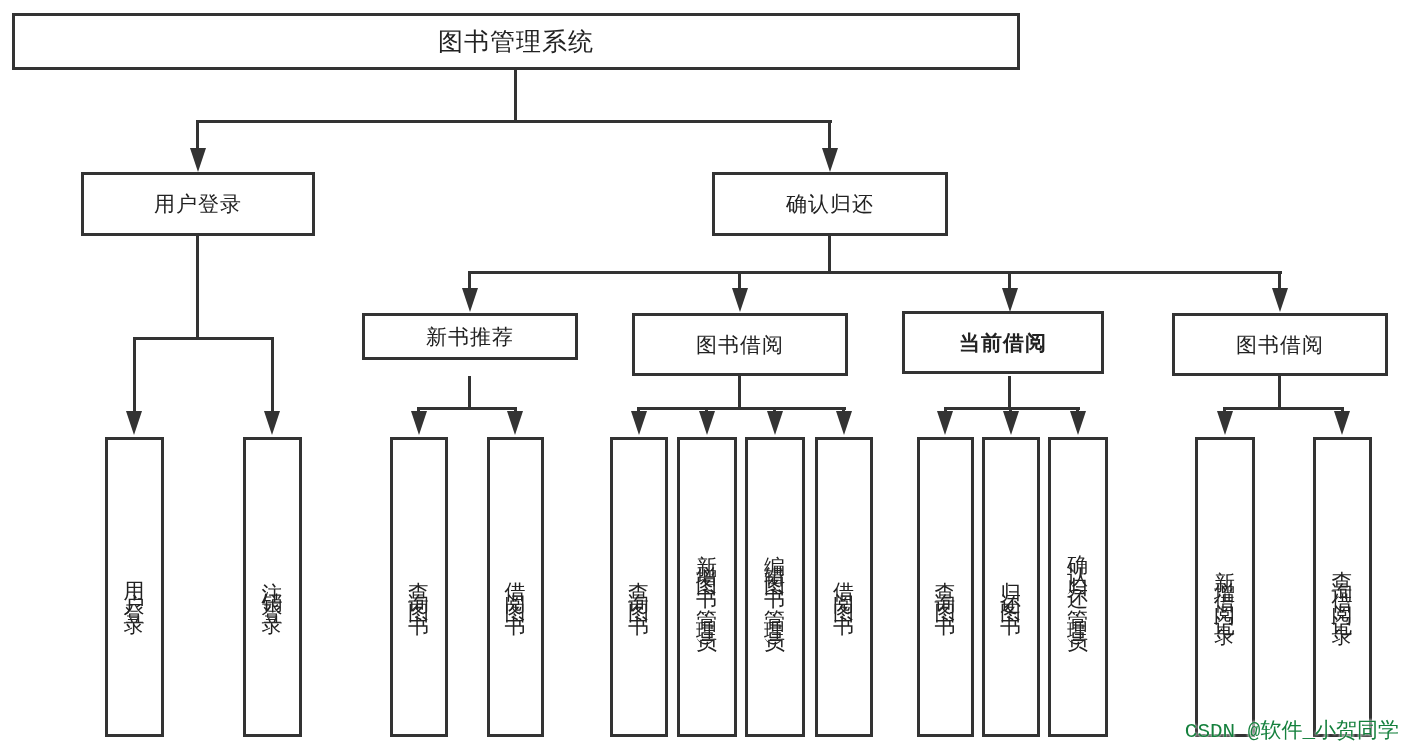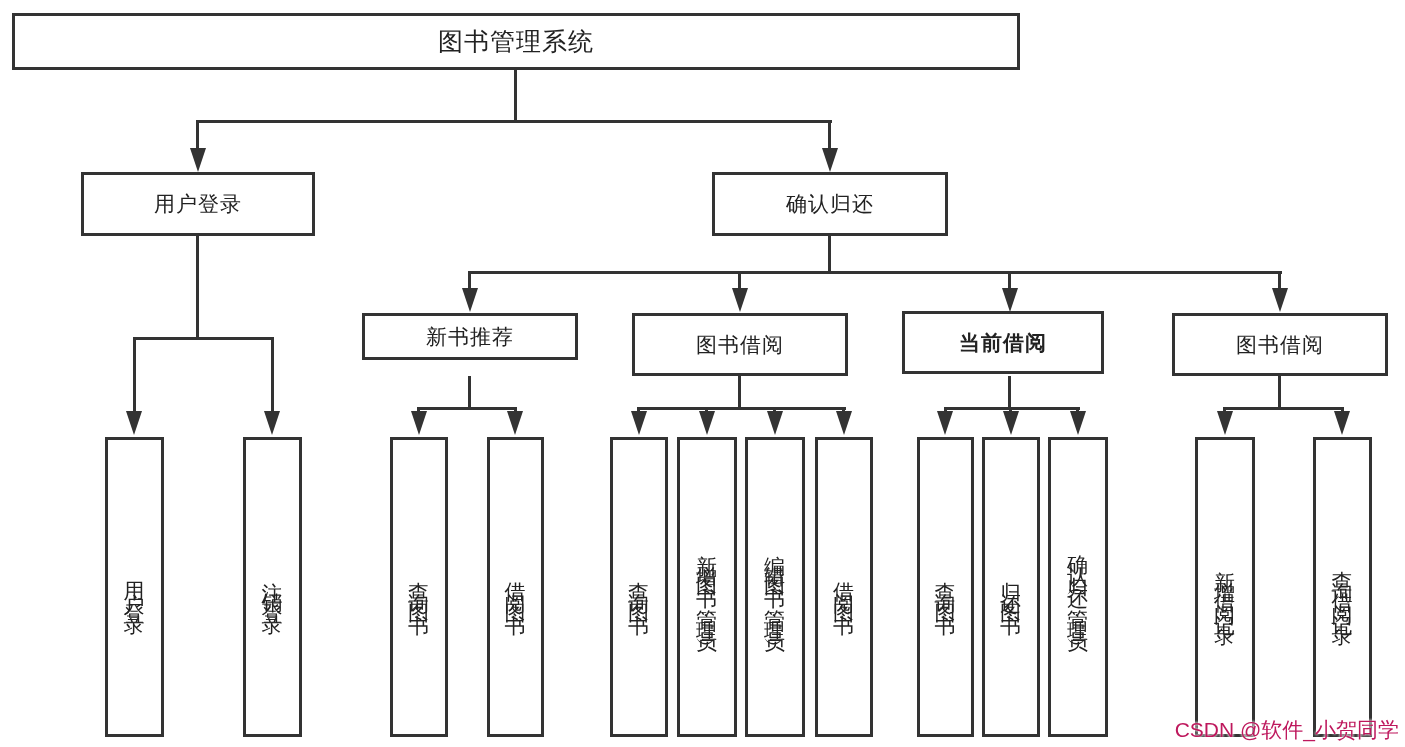--- a/index.html
+++ b/index.html
@@ -23,23 +23,24 @@
   }
   .vl{position:absolute;width:3px;background:#333333;}
   .hl{position:absolute;height:3px;background:#333333;}
   .ah{
     position:absolute;width:0;height:0;
     border-left:8px solid transparent;border-right:8px solid transparent;
     border-top:24px solid #333333;
   }
   .watermark{
     position:absolute;right:6px;bottom:3px;
-    font-size:21px;color:#be185d;letter-spacing:0;
+    font-size:21px;color:#15803d;letter-spacing:0;
     text-shadow:0 0 3px #ffffff,0 0 3px #ffffff;
     white-space:nowrap;
+    font-family:Liberation Mono, monospace;
   }
 </style>
 </head>
 <body>
 
 <div id="canvas">
 
   <div class="box root-box" style="left:12px;top:13px;width:1008px;height:57px;">图书管理系统</div>
 
   <div class="vl" style="left:514px;top:70px;height:52px;"></div>

